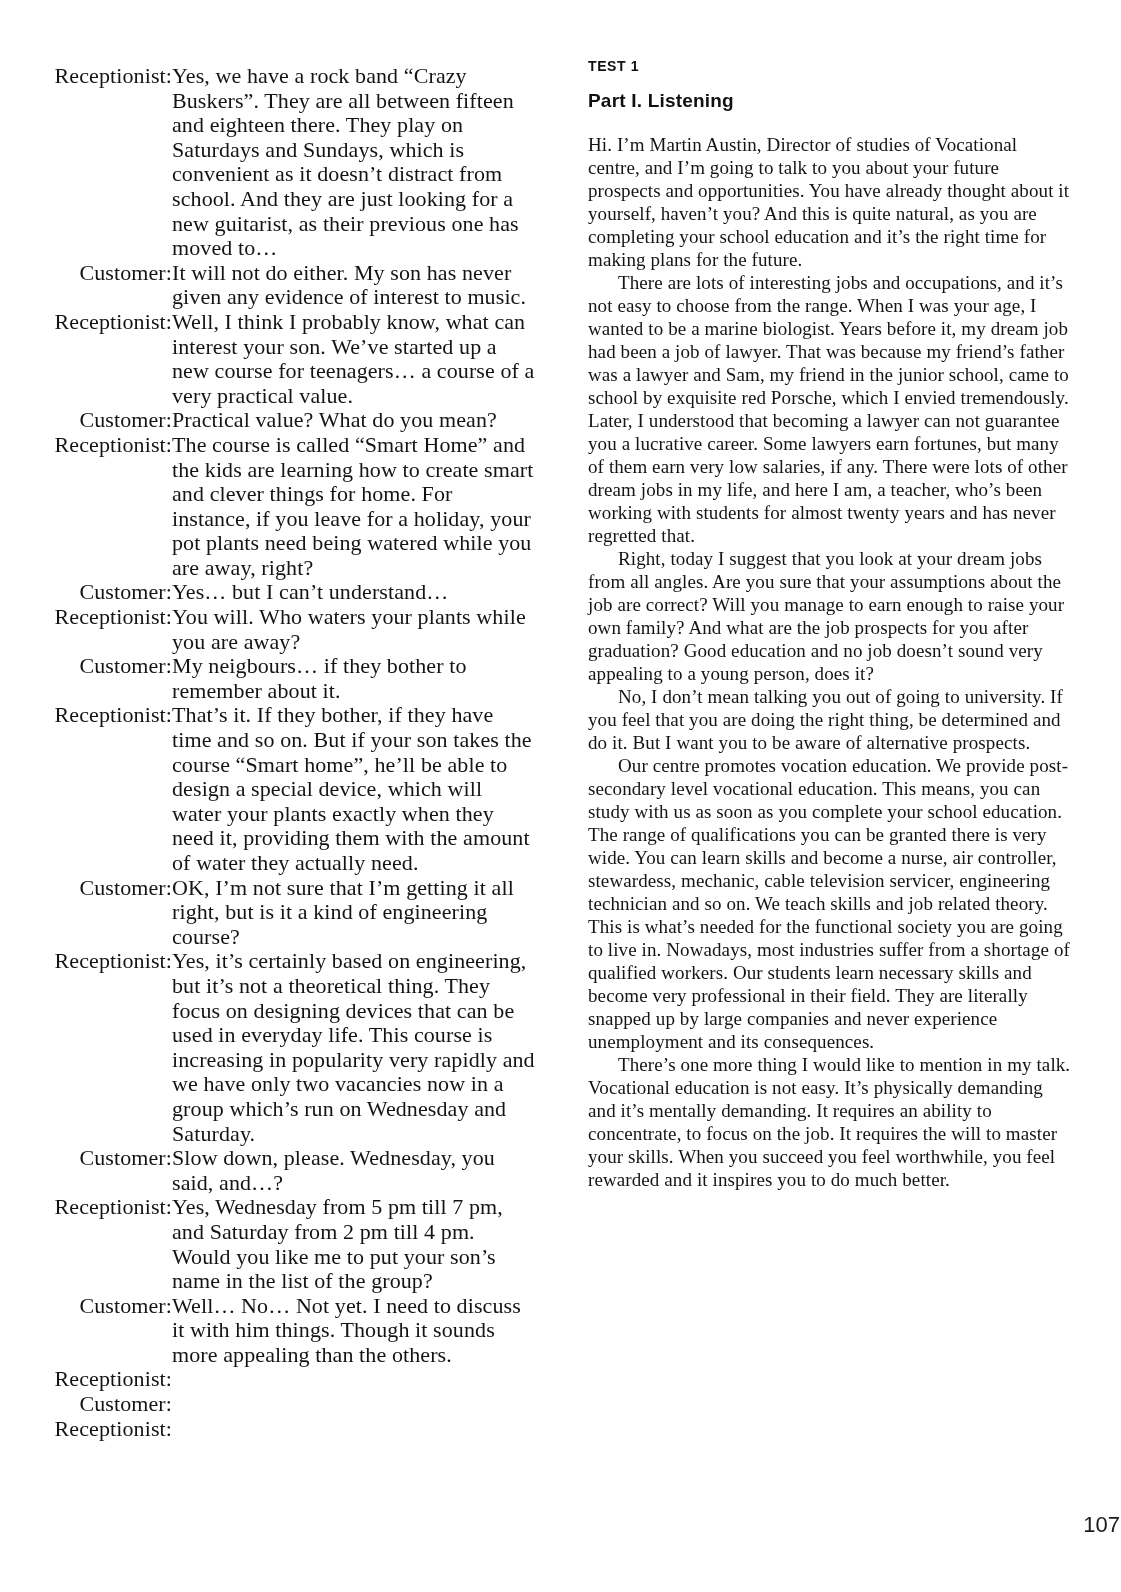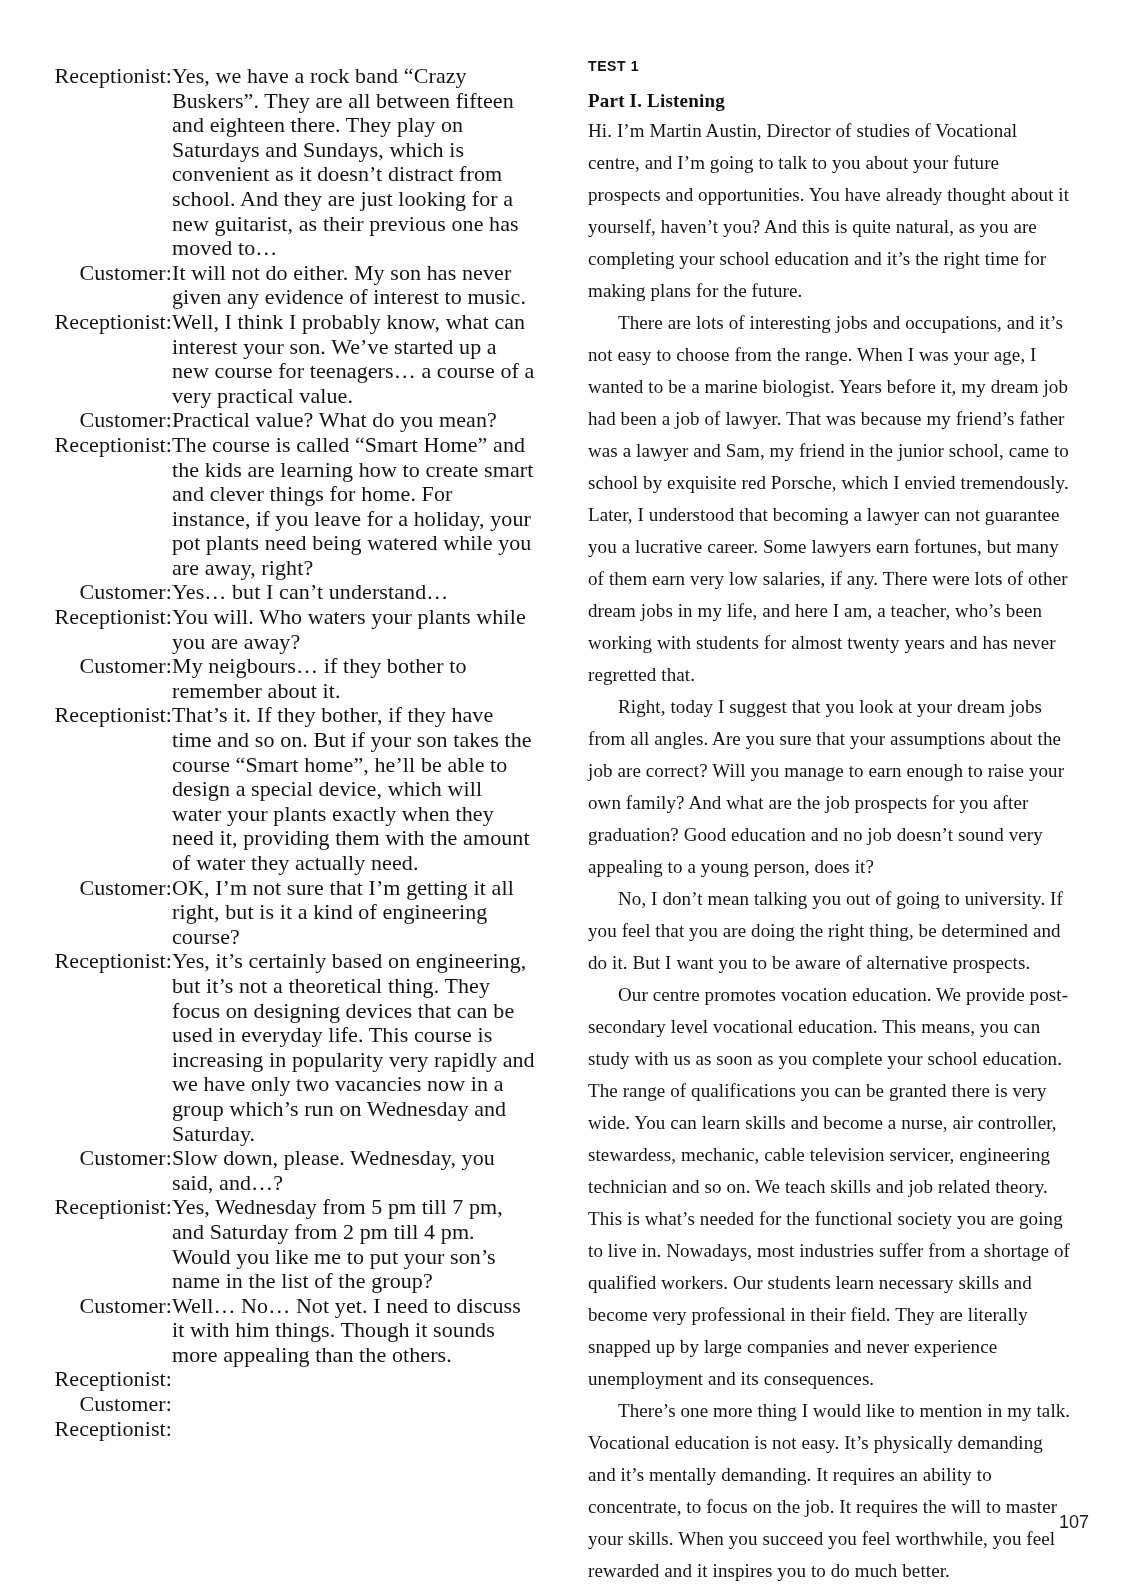--- a/index.html
+++ b/index.html
@@ -49,46 +49,46 @@
   }
   .test-heading {
     margin: 0 0 16px 0;
     font-family: "Liberation Sans", sans-serif;
     font-size: 14px;
     font-weight: bold;
     letter-spacing: 0.6px;
     color: #111;
   }
   .part-heading {
-    margin: 0 0 3px 0;
-    font-family: Liberation Serif, serif;
+    margin: 0 0 21px 0;
+    font-family: Liberation Sans, sans-serif;
     font-size: 19px;
     font-weight: bold;
     letter-spacing: 0.2px;
     color: #111;
   }
   .script p.para {
     margin: 0;
     font-size: 19px;
-    line-height: 32px;
+    line-height: 23px;
     letter-spacing: 0.1px;
     text-indent: 30px;
   }
   .script p.para.no-indent {
     text-indent: 0;
   }
   
   .page-number {
     position: absolute;
-    left: 1029px;
+    left: 1060px;
     top: 1512px;
     width: 60px;
     text-align: right;
     font-family: "Liberation Sans", sans-serif;
-    font-size: 18px;
+    font-size: 22px;
     font-weight: 500;
     color: #1a1a1a;
   }
   .watermark {
     position: absolute;
     left: 2px;
     top: 1597px;
     background: #fef9c3;
     color: #2e2e2e;
     font-family: "DejaVu Sans", sans-serif;

